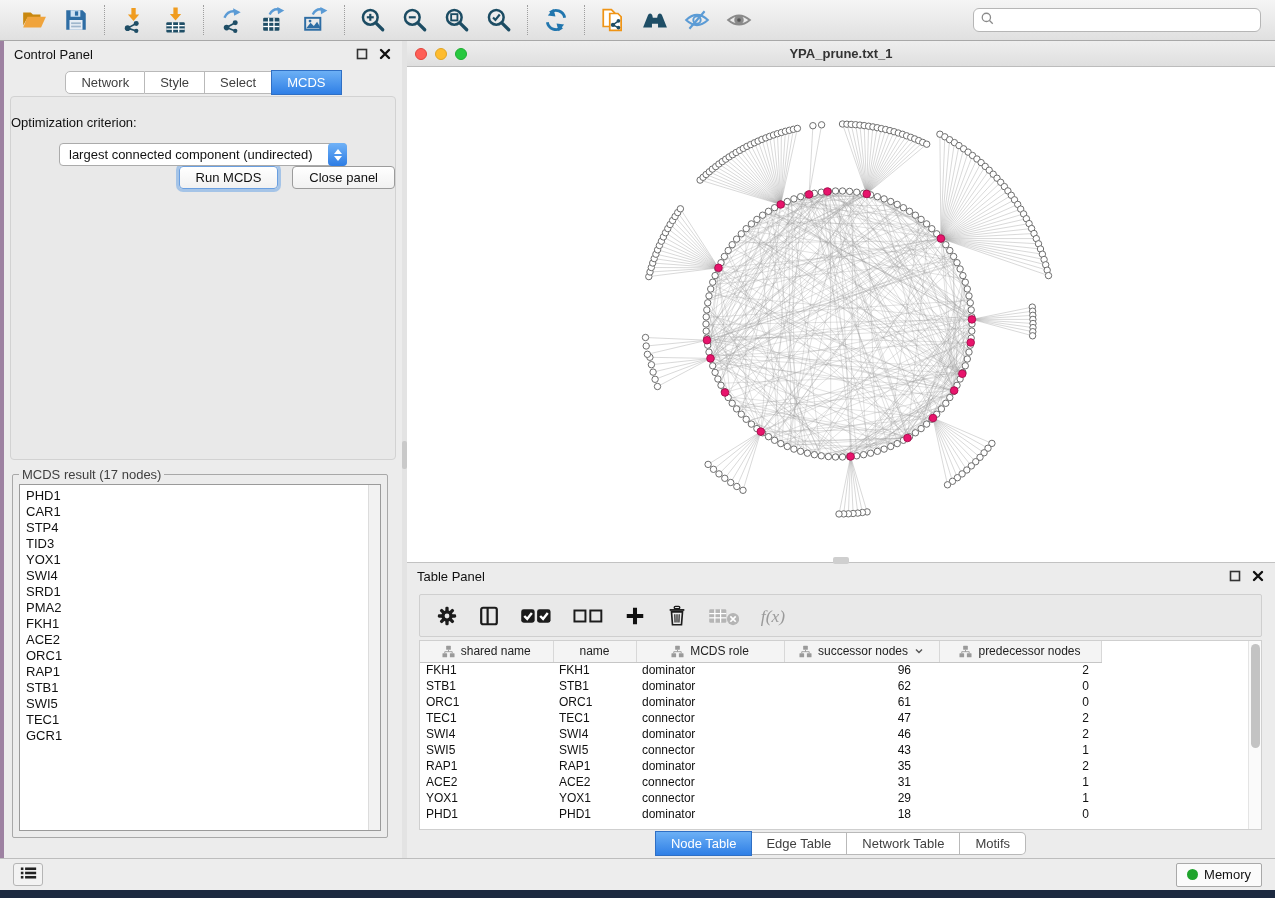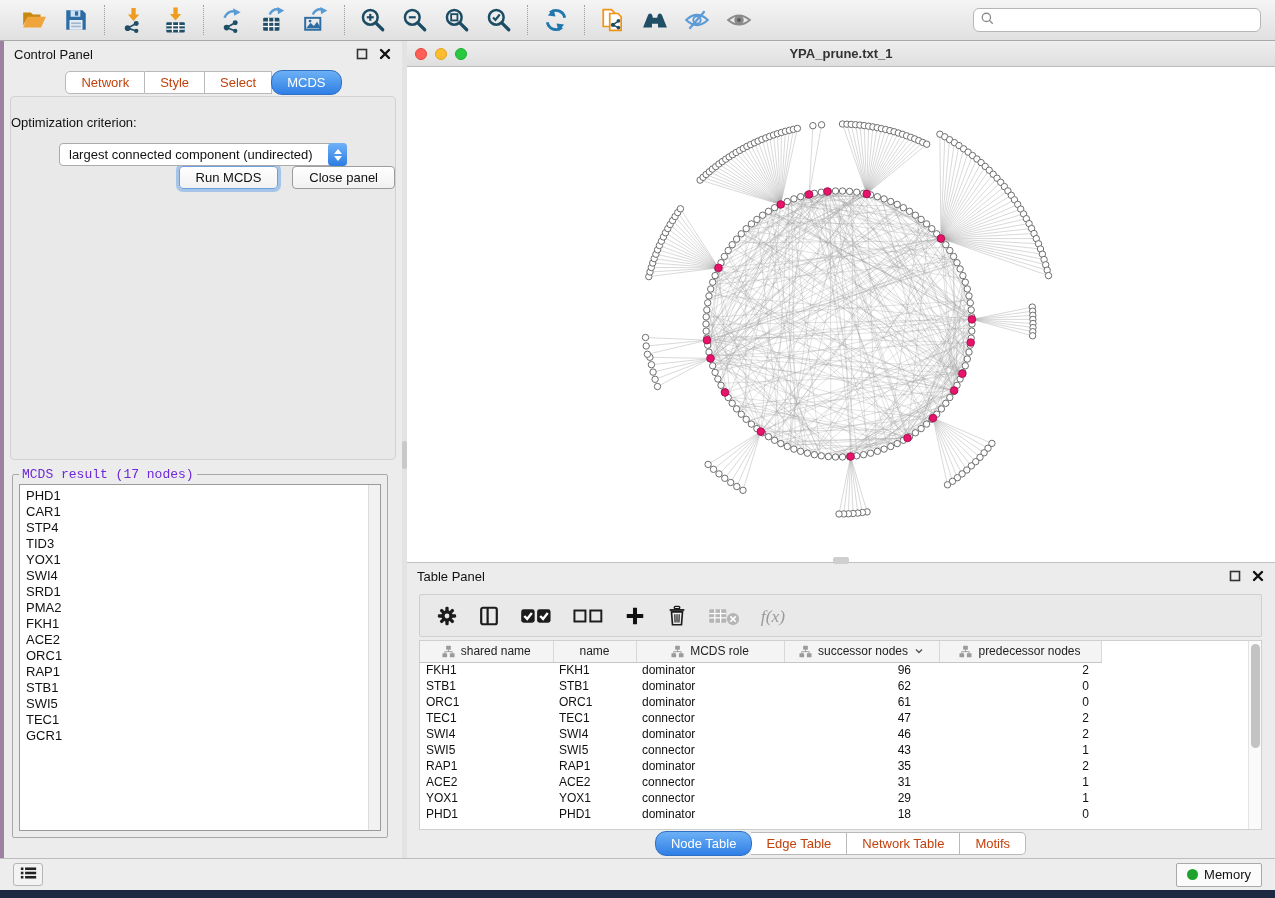--- a/index.html
+++ b/index.html
@@ -30,46 +30,46 @@
   .panel-header { height:26px; display:flex; align-items:center; padding:0 10px; }
   .panel-title { font-size:13px; color:#111; }
   .win-btns { margin-left:auto; display:flex; gap:10px; align-items:center; }
   .win-btn { width:13px; height:13px; background:transparent; border:none; cursor:pointer; padding:0; }
   .win-btn svg { width:12px; height:12px; display:block; }
 
   
   #control-panel { position:absolute; left:4px; top:41px; width:398px; height:817px; background:#ececec; }
   .cp-tabs { position:absolute; left:0; top:30px; width:100%; display:flex; justify-content:center; }
   .tab { background:#fff; border:1px solid #b9b9b9; border-left:none; padding:3px 15px; font-size:13px;
-    color:#c2410c; cursor:pointer; font-family:"Liberation Sans",sans-serif; }
+    color:#404040; cursor:pointer; font-family:"Liberation Sans",sans-serif; }
   .tab:first-child { border-left:1px solid #b9b9b9; border-radius:5px 0 0 5px; }
   .tab:last-child { border-radius:0 5px 5px 0; }
   .tab.active { background:linear-gradient(#6cb0f5,#2f7fe6); color:#fff; border:1px solid #2f6fc4;
-    border-radius:11px; margin:-1px; position:relative; z-index:2; }
+    border-radius:0; margin:-1px; position:relative; z-index:2; }
   .options-box { position:absolute; left:6px; top:55px; width:386px; height:364px; background:#e9e9e9;
     border:1px solid #d2d2d2; border-radius:4px; }
   .opt-label { text-align:left; margin-top:18px; font-size:13px; color:#111; }
   .dropdown { margin:13px auto 0 auto; width:288px; height:23px; background:#fff; border:1px solid #ababab;
     border-radius:4px; display:flex; align-items:center; cursor:pointer; position:relative; }
   .dropdown .dd-text { font-size:13px; padding-left:9px; color:#111; white-space:nowrap; }
   .stepper { position:absolute; right:-1px; top:-1px; width:19px; height:23px; border-radius:4px;
     background:linear-gradient(#70b2f7,#2d7ce4); display:flex; flex-direction:column;
     align-items:center; justify-content:center; gap:2px; }
   .tri-up { width:0; height:0; border-left:4px solid transparent; border-right:4px solid transparent;
     border-bottom:5px solid #fff; }
   .tri-down { width:0; height:0; border-left:4px solid transparent; border-right:4px solid transparent;
     border-top:5px solid #fff; }
   .btn-row { display:flex; justify-content:flex-end; gap:14px; }
   .mac-btn { height:23px; padding:0 16px; font-size:13px; font-family:"Liberation Sans",sans-serif;
     background:linear-gradient(#ffffff,#f1f1f1); border:1px solid #9c9c9c; border-radius:4px;
     color:#111; cursor:pointer; }
   .mac-btn.focused { border-color:#6a9fe0; box-shadow:0 0 0 3px rgba(110,165,230,.55); }
   .result-box { position:absolute; left:8px; top:426px; width:376px; height:371px;
     border:1px solid #a8a8a8; border-radius:2px; }
-  .result-box legend { font-size:13px; color:#6d28d9; margin-left:6px; padding:0 3px;font-family:Liberation Mono, monospace; }
+  .result-box legend { font-size:13px; color:#404040; margin-left:6px; padding:0 3px; }
   .result-list { position:absolute; left:6px; top:2px; right:6px; bottom:6px; background:#fff;
     border:1px solid #9a9a9a; overflow:hidden; padding:3px 0 0 6px; }
   .result-item { font-size:13px; line-height:16px; color:#111; }
   .result-scroll { position:absolute; right:7px; top:3px; bottom:7px; width:12px; background:#f2f2f2;
     border-left:1px solid #dcdcdc; }
 
   
   #v-splitter { position:absolute; left:402px; top:41px; width:5px; height:817px; background:#e3e3e3; cursor:col-resize; }
   #v-splitter .grip { position:absolute; left:0; top:400px; width:5px; height:28px; background:#c9c9c9; border-radius:2px; }
   #h-grip { position:absolute; left:833px; top:557px; width:16px; height:7px; background:#cfcfcf;

